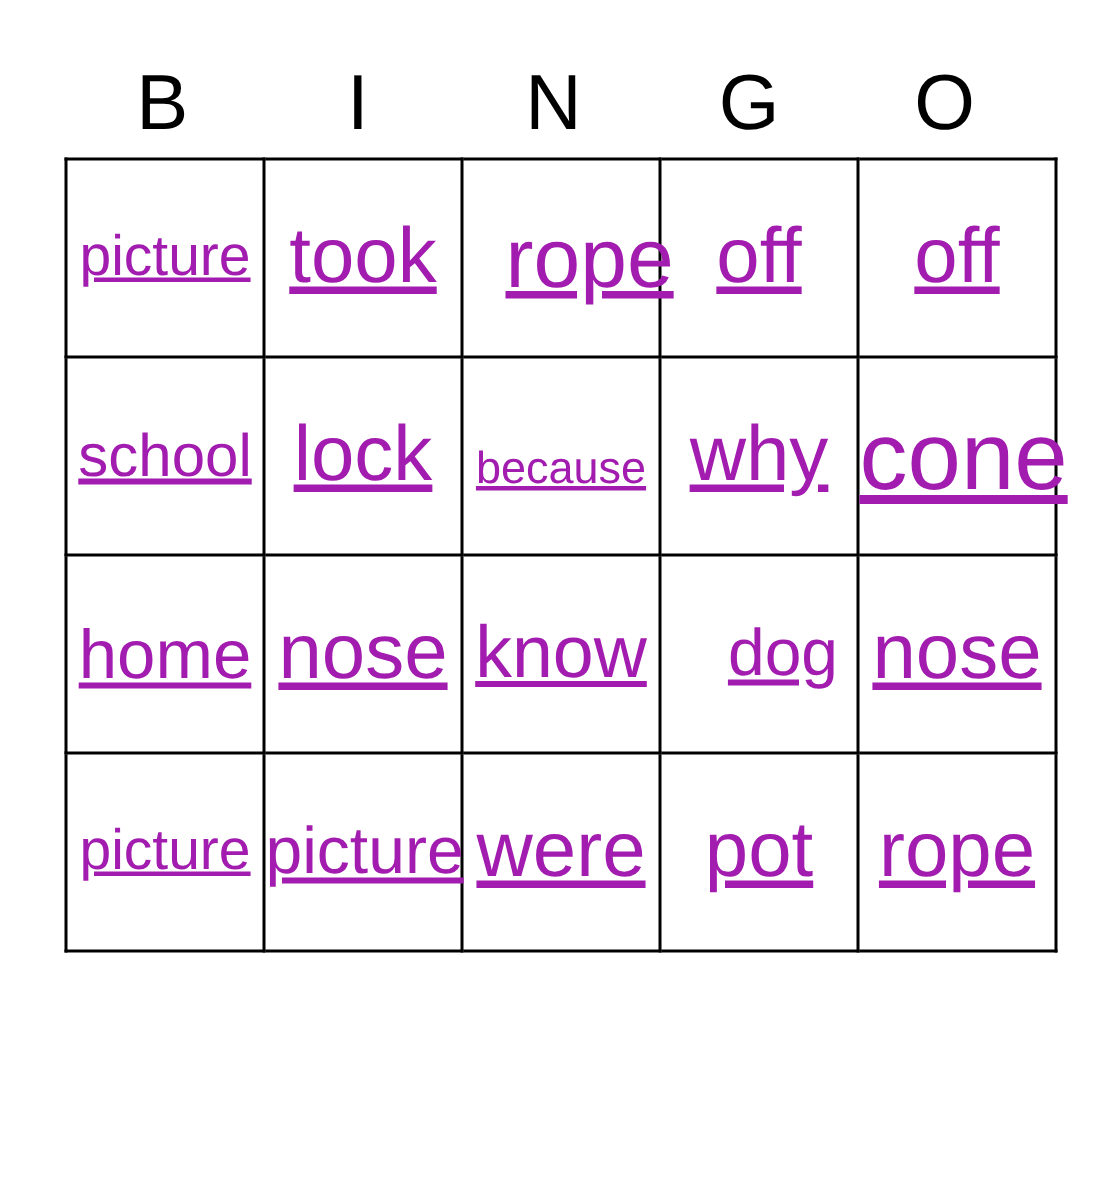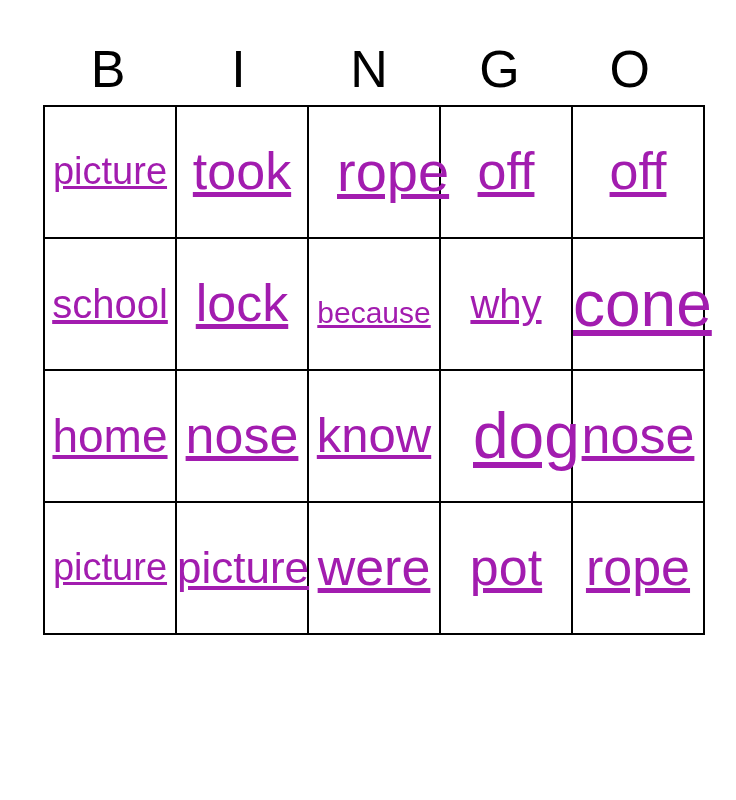--- a/index.html
+++ b/index.html
@@ -75,28 +75,28 @@
       <td><span class="cell-text fit" style="font-size: 38px;">picture</span></td>
       <td><span class="cell-text fit" style="font-size: 52px;">took</span></td>
       <td><span class="cell-text fit" style="font-size: 56px; margin-left: 28px;">rope</span></td>
       <td><span class="cell-text fit" style="font-size: 52px;">off</span></td>
       <td><span class="cell-text fit" style="font-size: 52px;">off</span></td>
     </tr>
     <tr>
       <td><span class="cell-text fit" style="font-size: 40px;">school</span></td>
       <td><span class="cell-text fit" style="font-size: 52px;">lock</span></td>
       <td><span class="cell-text fit" style="font-size: 30px; margin-top: 17px;">because</span></td>
-      <td><span class="cell-text fit" style="font-size: 40px; text-align: right;">why</span></td>
+      <td><span class="cell-text fit" style="font-size: 52px; text-align: right;">why</span></td>
       <td><span class="cell-text fit" style="font-size: 64px;">cone</span></td>
     </tr>
     <tr>
       <td><span class="cell-text fit" style="font-size: 46px;">home</span></td>
       <td><span class="cell-text fit" style="font-size: 52px;">nose</span></td>
       <td><span class="cell-text fit" style="font-size: 49px;">know</span></td>
-      <td><span class="cell-text fit" style="font-size: 64px; margin-left: 32px;">dog</span></td>
+      <td><span class="cell-text fit" style="font-size: 44px; margin-left: 32px;">dog</span></td>
       <td><span class="cell-text fit" style="font-size: 52px; text-align: right;">nose</span></td>
     </tr>
     <tr>
       <td><span class="cell-text fit" style="font-size: 38px;">picture</span></td>
       <td><span class="cell-text fit" style="font-size: 44px;">picture</span></td>
       <td><span class="cell-text fit" style="font-size: 52px;">were</span></td>
       <td><span class="cell-text fit" style="font-size: 52px;">pot</span></td>
       <td><span class="cell-text fit" style="font-size: 52px;">rope</span></td>
     </tr>
   </tbody>

